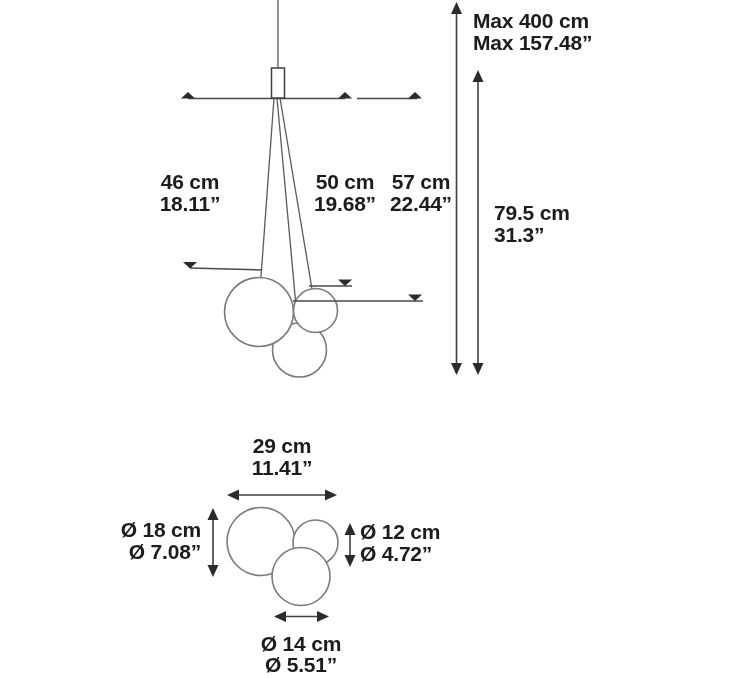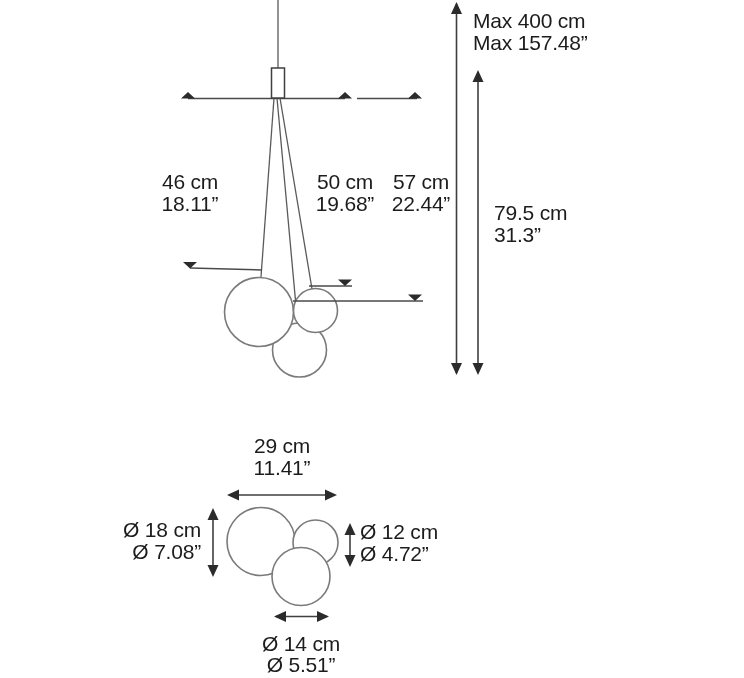--- a/index.html
+++ b/index.html
@@ -1,17 +1,17 @@
 <!DOCTYPE html>
 <html><head>
 <meta charset="utf-8">
 <style>
   html,body{margin:0;padding:0;background:#ffffff;}
   .page{position:relative;width:744px;height:678px;background:#ffffff;overflow:hidden;
-        font-family:"Liberation Sans", sans-serif;}
+        font-family:"Liberation Sans", sans-serif;font-weight:bold;}
   svg{display:block;}
   .dim{stroke:#3f3f3f;stroke-width:1.6;fill:none;}
   .dimthin{stroke:#4a4a4a;stroke-width:1.5;fill:none;}
   .tri{fill:#2b2b2b;stroke:none;}
   .cable{stroke:#5a5a5a;stroke-width:1.3;fill:none;}
   .sphere{fill:#ffffff;stroke:#7a7a7a;stroke-width:1.6;}
   .canopy{fill:#ffffff;stroke:#3f3f3f;stroke-width:1.5;}
   .lbl{font-family:"Liberation Sans", sans-serif;font-size:21px;fill:#1c1c1c;letter-spacing:-0.2px;}
 </style>
 </head>

